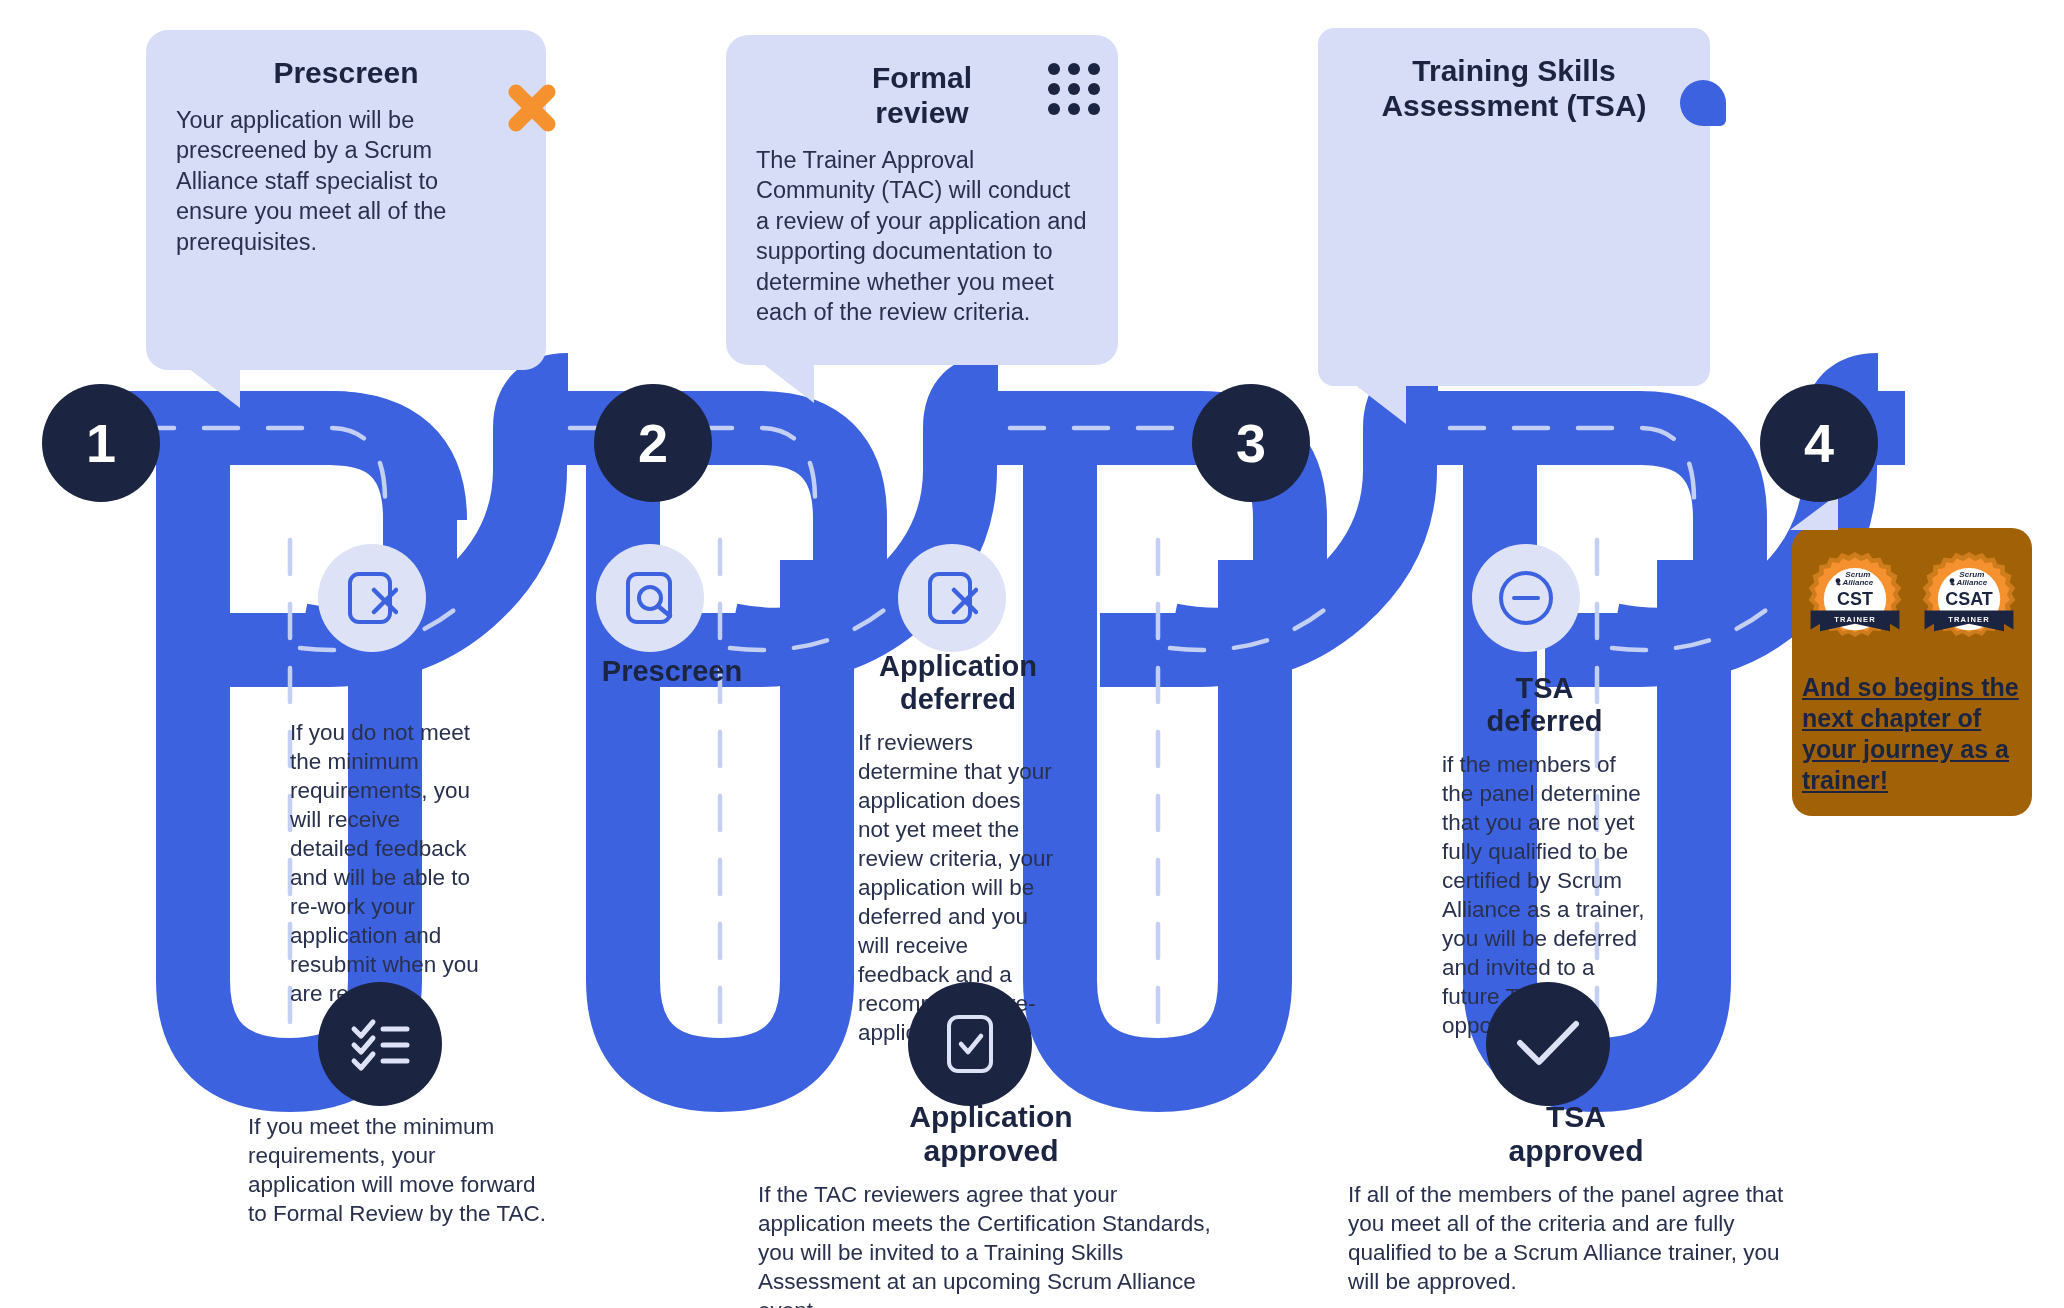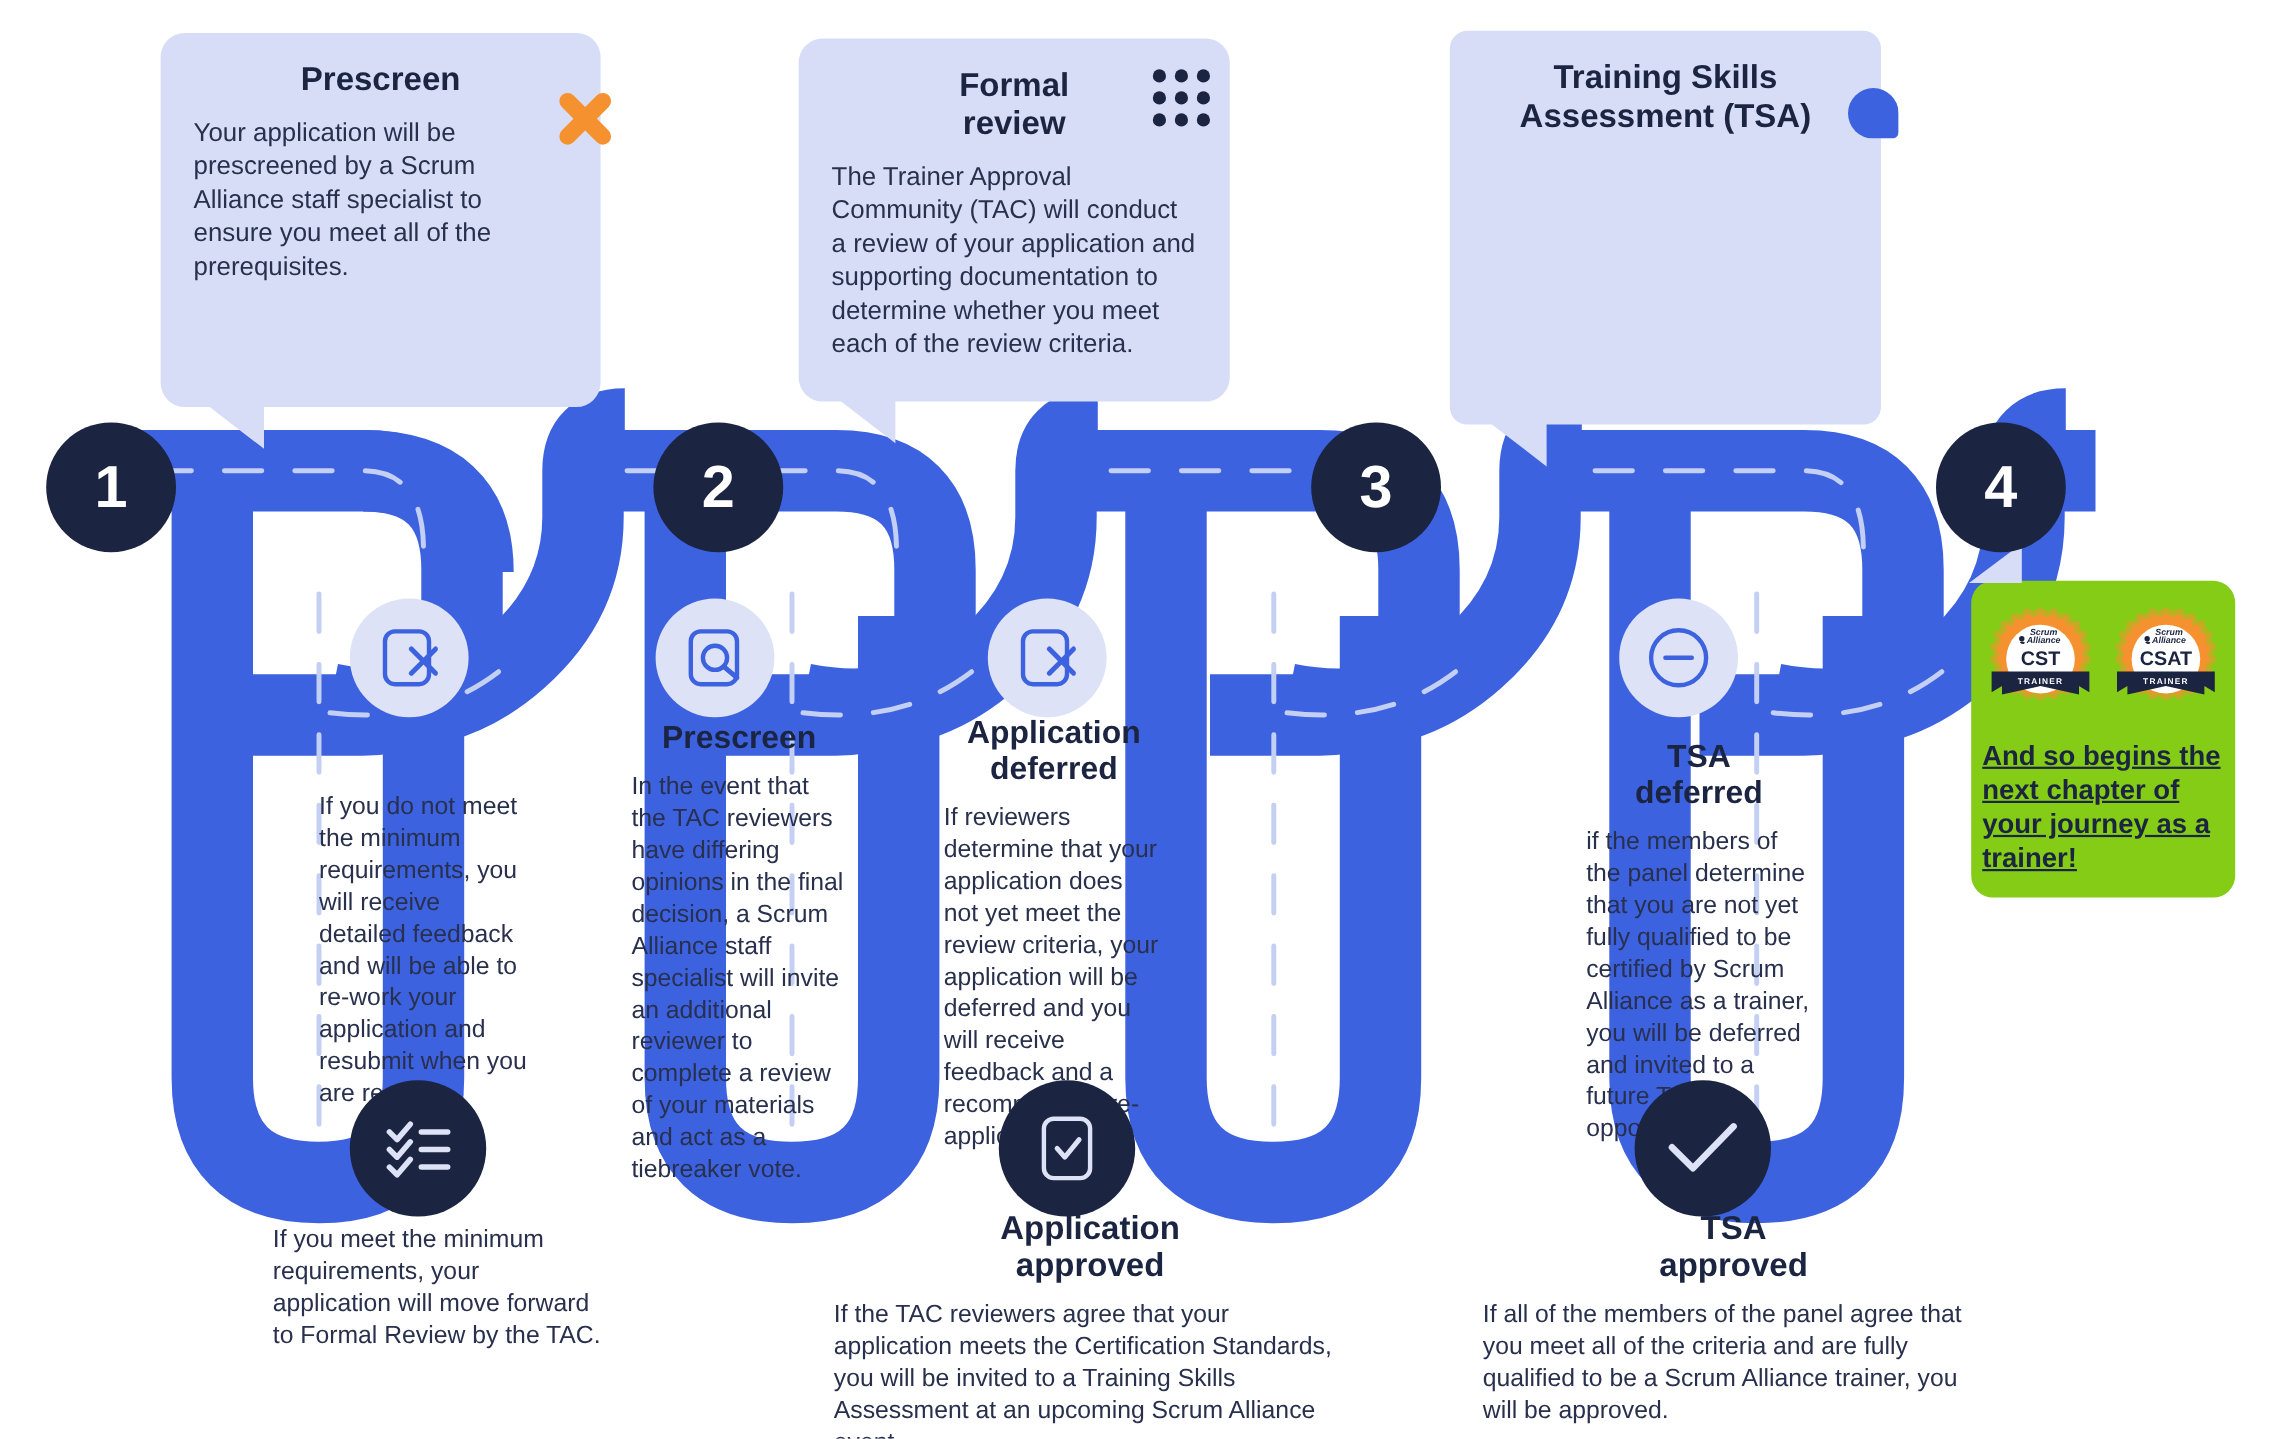--- a/index.html
+++ b/index.html
@@ -79,21 +79,21 @@
   .txtblock { position: absolute; z-index: 4; }
   .txtblock h3 {
     color:#1b2440; font-size: 29px; font-weight: bold;
     line-height:1.14; text-align:center; margin-bottom: 12px;
   }
   .txtblock p { color:#28304d; font-size: 22.5px; line-height: 1.29; }
 
   
   #badge-card {
     position:absolute;
-    background:#84cc16;
+    background:#a16207;
     border-radius: 20px;
   }
   #badge-card .tail {
     position:absolute; width:0;height:0;border-style:solid;
   }
   .badge-row { display:flex; gap: 10px; justify-content:center; padding-top: 22px; }
   .badge-caption {
     color:#1b2440; font-size:25px; font-weight:bold; line-height:1.24;
     padding: 18px 10px 0 10px; text-decoration: underline;
   }
@@ -268,21 +268,20 @@
       <polyline points="6,25 25,44 62,6" fill="none" stroke="#dde2f7" stroke-width="6" stroke-linecap="round" stroke-linejoin="round"></polyline>
     </svg>
   </div>
 
   <div class="txtblock" style="left:290px; top:718px; width:190px;">
     <p>If you do not meet the minimum requirements, you will receive detailed feedback and will be able to re-work your application and resubmit when you are ready.</p>
   </div>
 
   <div class="txtblock" style="left:574px; top:655px; width:196px;">
     <h3>Prescreen</h3>
-    <p>In the event that the TAC reviewers have differing opinions in the final decision, a Scrum Alliance staff specialist will invite an additional reviewer to complete a review of your materials and act as a tiebreaker vote.</p>
   </div>
 
   <div class="txtblock" style="left:858px; top:650px; width:200px;">
     <h3>
       <span>Application</span><br>
       <span>deferred</span>
     </h3>
     <p>If reviewers determine that your application does not yet meet the review criteria, your application will be deferred and you will receive feedback and a recommended re-application date.</p>
   </div>
 

